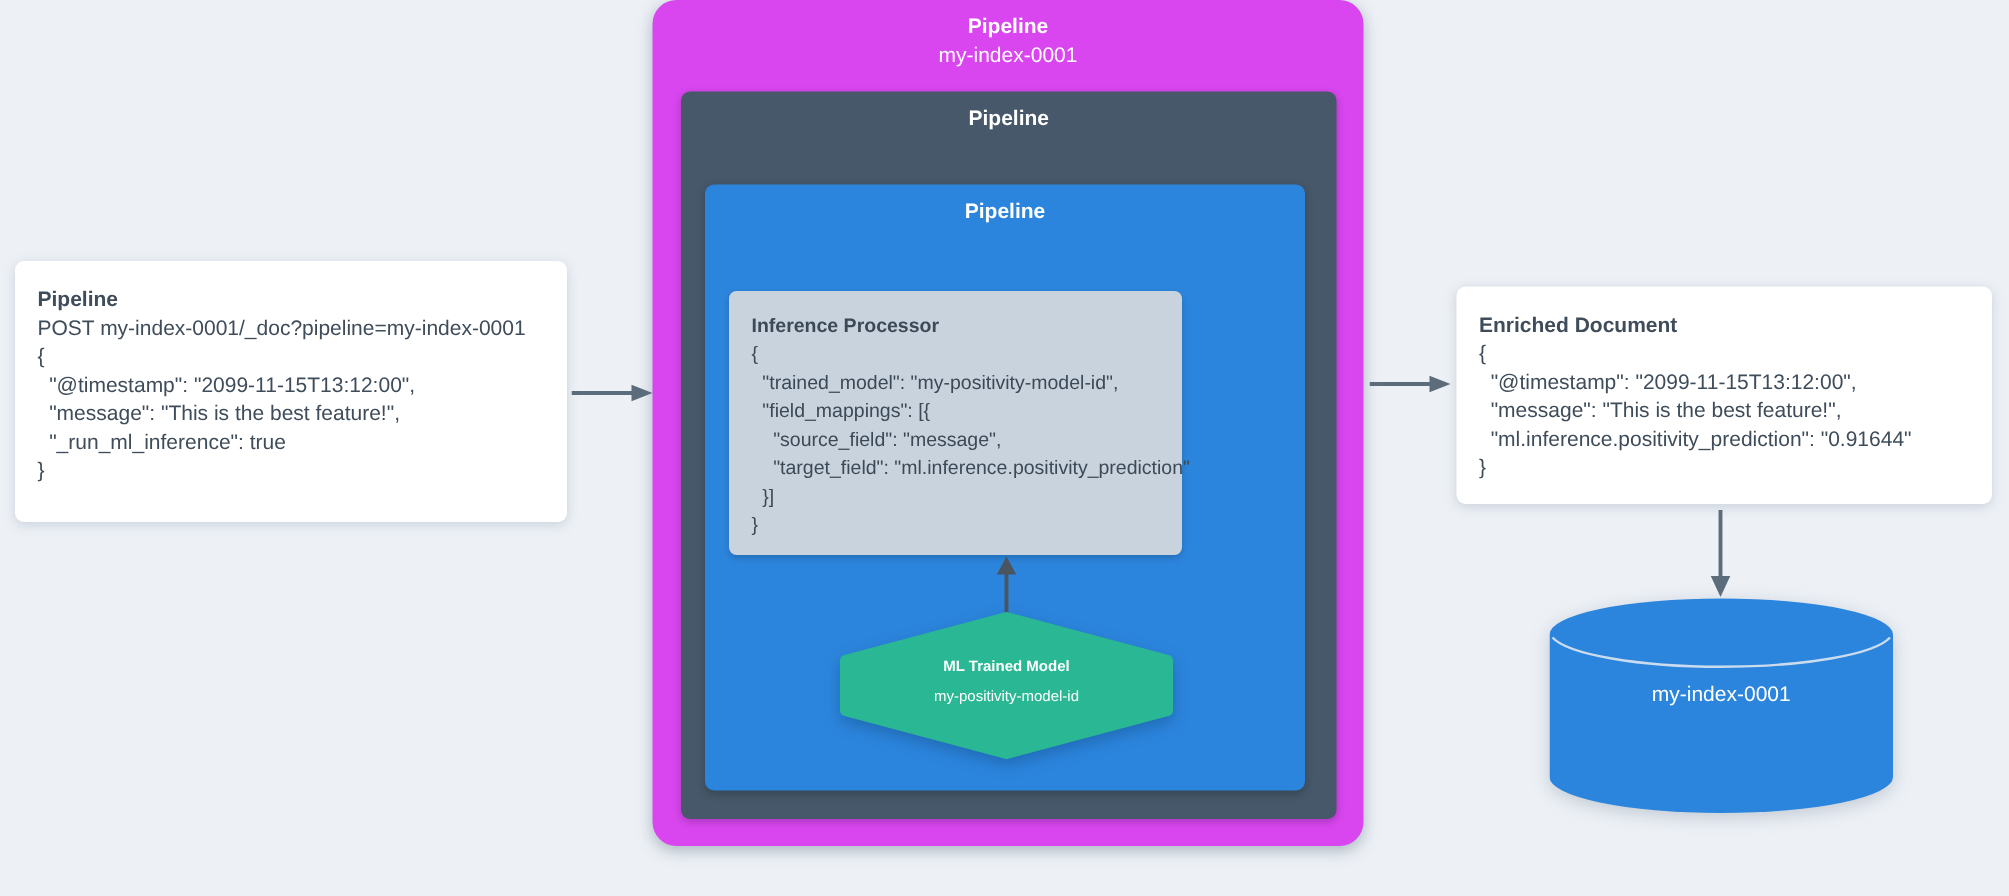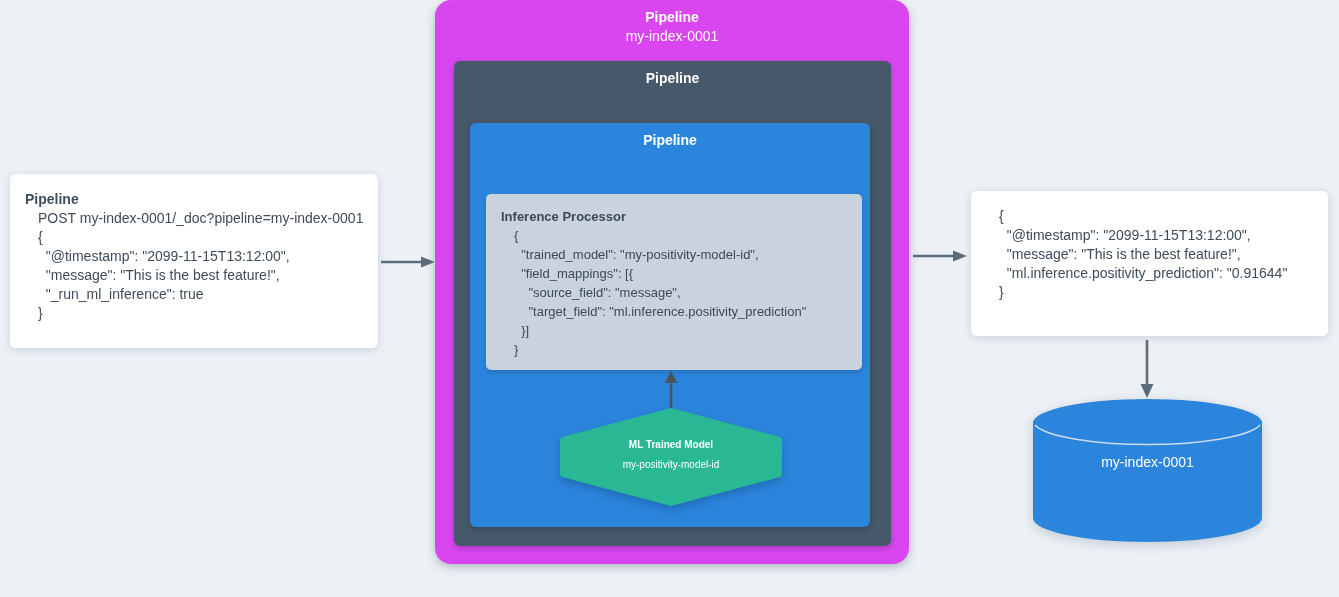--- a/index.html
+++ b/index.html
@@ -19,21 +19,21 @@
     position: absolute;
     background: #ffffff;
     border-radius: 6px;
     box-shadow: 0 2px 8px rgba(110,130,150,.28);
     padding: 16px 15px;
     color: #3f4c59;
     font-size: 14px;
     line-height: 19px;
   }
   .card .card-title { font-weight: 700; }
-  .code-line { white-space: pre; margin-left: 13px; }
+  .code-line { white-space: pre; }
 
   .doc-card   { left: 10px;  top: 174px; width: 368px; height: 174px; }
   .enr-card   { left: 971px; top: 191px; width: 357px; height: 145px; }
 
   
   .pipe-outer {
     position: absolute;
     left: 435px; top: 0; width: 474px; height: 564px;
     background: #d946ef;
     border-radius: 16px;
@@ -66,21 +66,21 @@
     position: relative;
     text-align: center;
     color: #ffffff;
     font-size: 14px;
     line-height: 19px;
   }
 
   
   .proc-panel {
     position: absolute;
-    left: 16px; top: 71px; width: 376px; height: 176px;
+    left: 16px; top: 71px; width: 302px; height: 176px;
     background: #c9d3de;
     border-radius: 5px;
     box-shadow: 0 2px 5px rgba(0,0,0,.18);
     padding: 13px 15px;
     color: #3c4956;
     font-size: 13px;
     line-height: 19px;
   }
   .proc-panel .card-title { font-weight: 700; }
 
@@ -178,20 +178,21 @@
       </div>
     </div>
   </div>
 
   <svg class="arrow arrow-h2" width="54" height="14">
     <line x1="0" y1="7" x2="41" y2="7" stroke="#5c6c7b" stroke-width="2.6"></line>
     <polygon points="40,1.5 54,7 40,12.5" fill="#5c6c7b"></polygon>
   </svg>
 
   <div class="card enr-card">
+    <div class="card-title">Enriched Document</div>
     <div class="code-line">{</div>
     <div class="code-line">  "@timestamp": "2099-11-15T13:12:00",</div>
     <div class="code-line">  "message": "This is the best feature!",</div>
     <div class="code-line">  "ml.inference.positivity_prediction": "0.91644"</div>
     <div class="code-line">}</div>
   </div>
 
   <svg class="arrow arrow-dn" width="14" height="58">
     <line x1="7" y1="0" x2="7" y2="45" stroke="#5c6c7b" stroke-width="2.6"></line>
     <polygon points="0.5,44 13.5,44 7,58" fill="#5c6c7b"></polygon>

